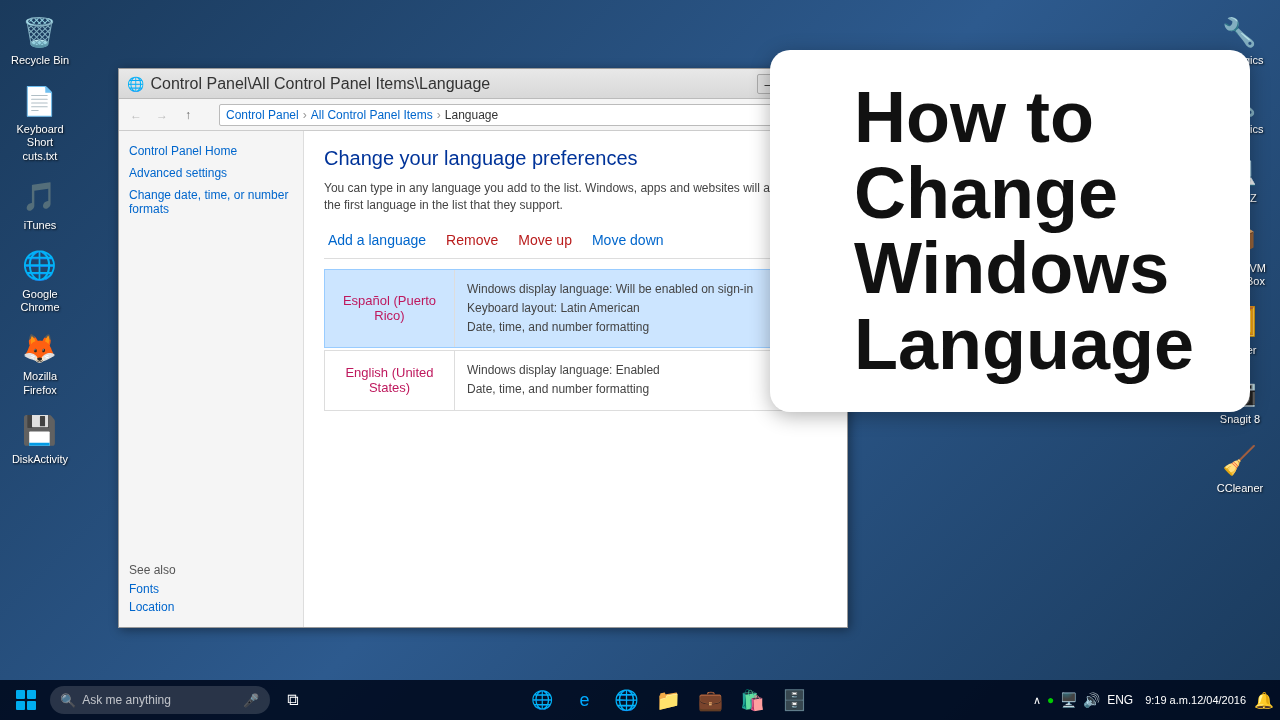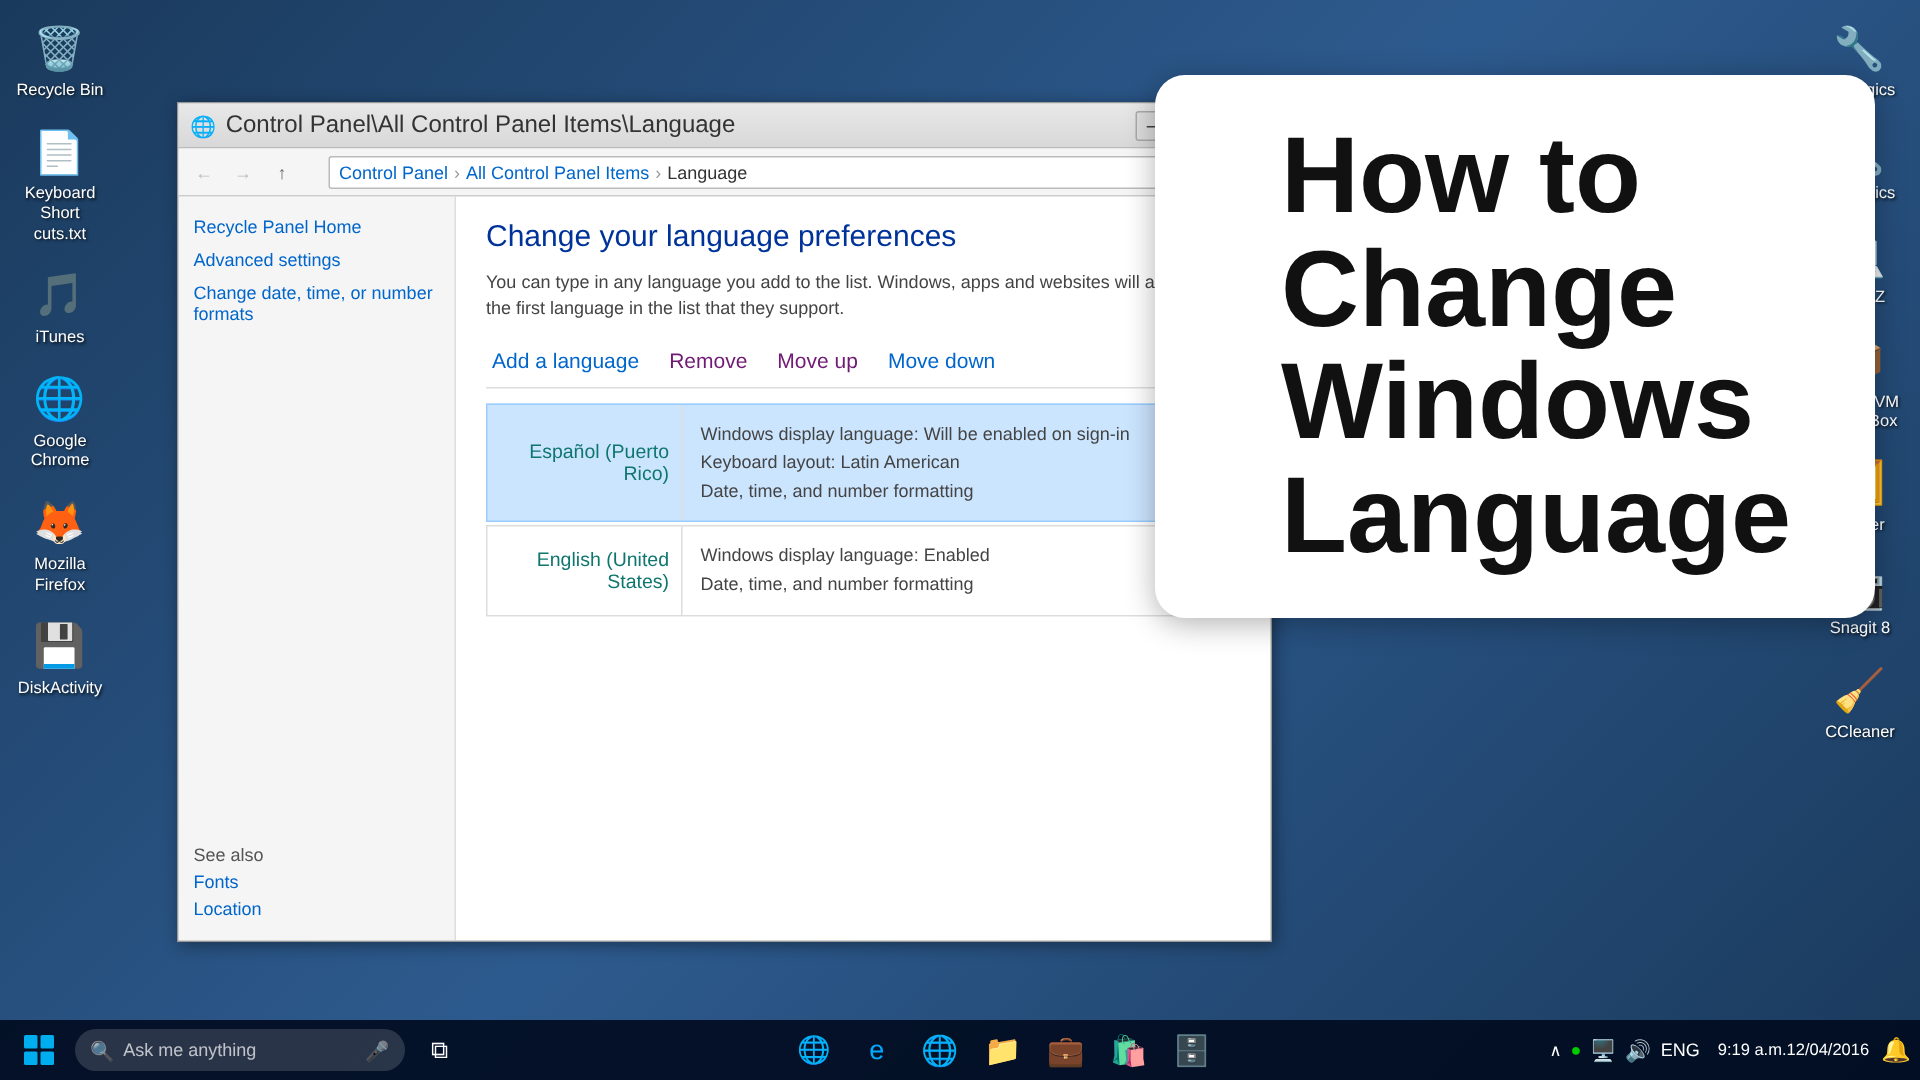--- a/index.html
+++ b/index.html
@@ -257,21 +257,21 @@
     }
 
     .lang-toolbar-btn {
       font-size: 14px;
       color: #0066cc;
       cursor: pointer;
       background: none;
       border: none;
       padding: 2px 4px;
     }
-    .lang-toolbar-btn.disabled { color: #701a75; cursor: default; }
+    .lang-toolbar-btn.disabled { color: #b91c1c; cursor: default; }
 
     
     .lang-list {
       display: flex;
       flex-direction: column;
       gap: 0;
     }
 
     .lang-item {
       display: flex;
@@ -286,22 +286,22 @@
     }
 
     .lang-name-box {
       width: 130px;
       min-width: 130px;
       display: flex;
       align-items: center;
       justify-content: center;
       padding: 12px 8px;
       font-size: 13px;
-      color: #0f766e;
-      text-align: right;
+      color: #be185d;
+      text-align: center;
       border-right: 1px solid #ddd;
       cursor: pointer;
     }
 
     .lang-details {
       flex: 1;
       padding: 10px 12px;
       font-size: 12px;
       color: #444;
       line-height: 1.6;
@@ -464,21 +464,21 @@
         <span class="breadcrumb-item">All Control Panel Items</span>
         <span class="breadcrumb-sep"> › </span>
         <span class="breadcrumb-current">Language</span>
       </div>
       <div class="search-box">🔍</div>
     </div>
 
     <div class="window-body">
 
       <div class="sidebar">
-        <span class="sidebar-link">Recycle Panel Home</span>
+        <span class="sidebar-link">Control Panel Home</span>
         <span class="sidebar-link">Advanced settings</span>
         <span class="sidebar-link">Change date, time, or number formats</span>
 
         <div style="margin-top: auto; padding-top: 20px;">
           <div class="sidebar-section-title">See also</div>
           <span class="sidebar-link">Fonts</span>
           <br>
           <span class="sidebar-link">Location</span>
         </div>
       </div>

